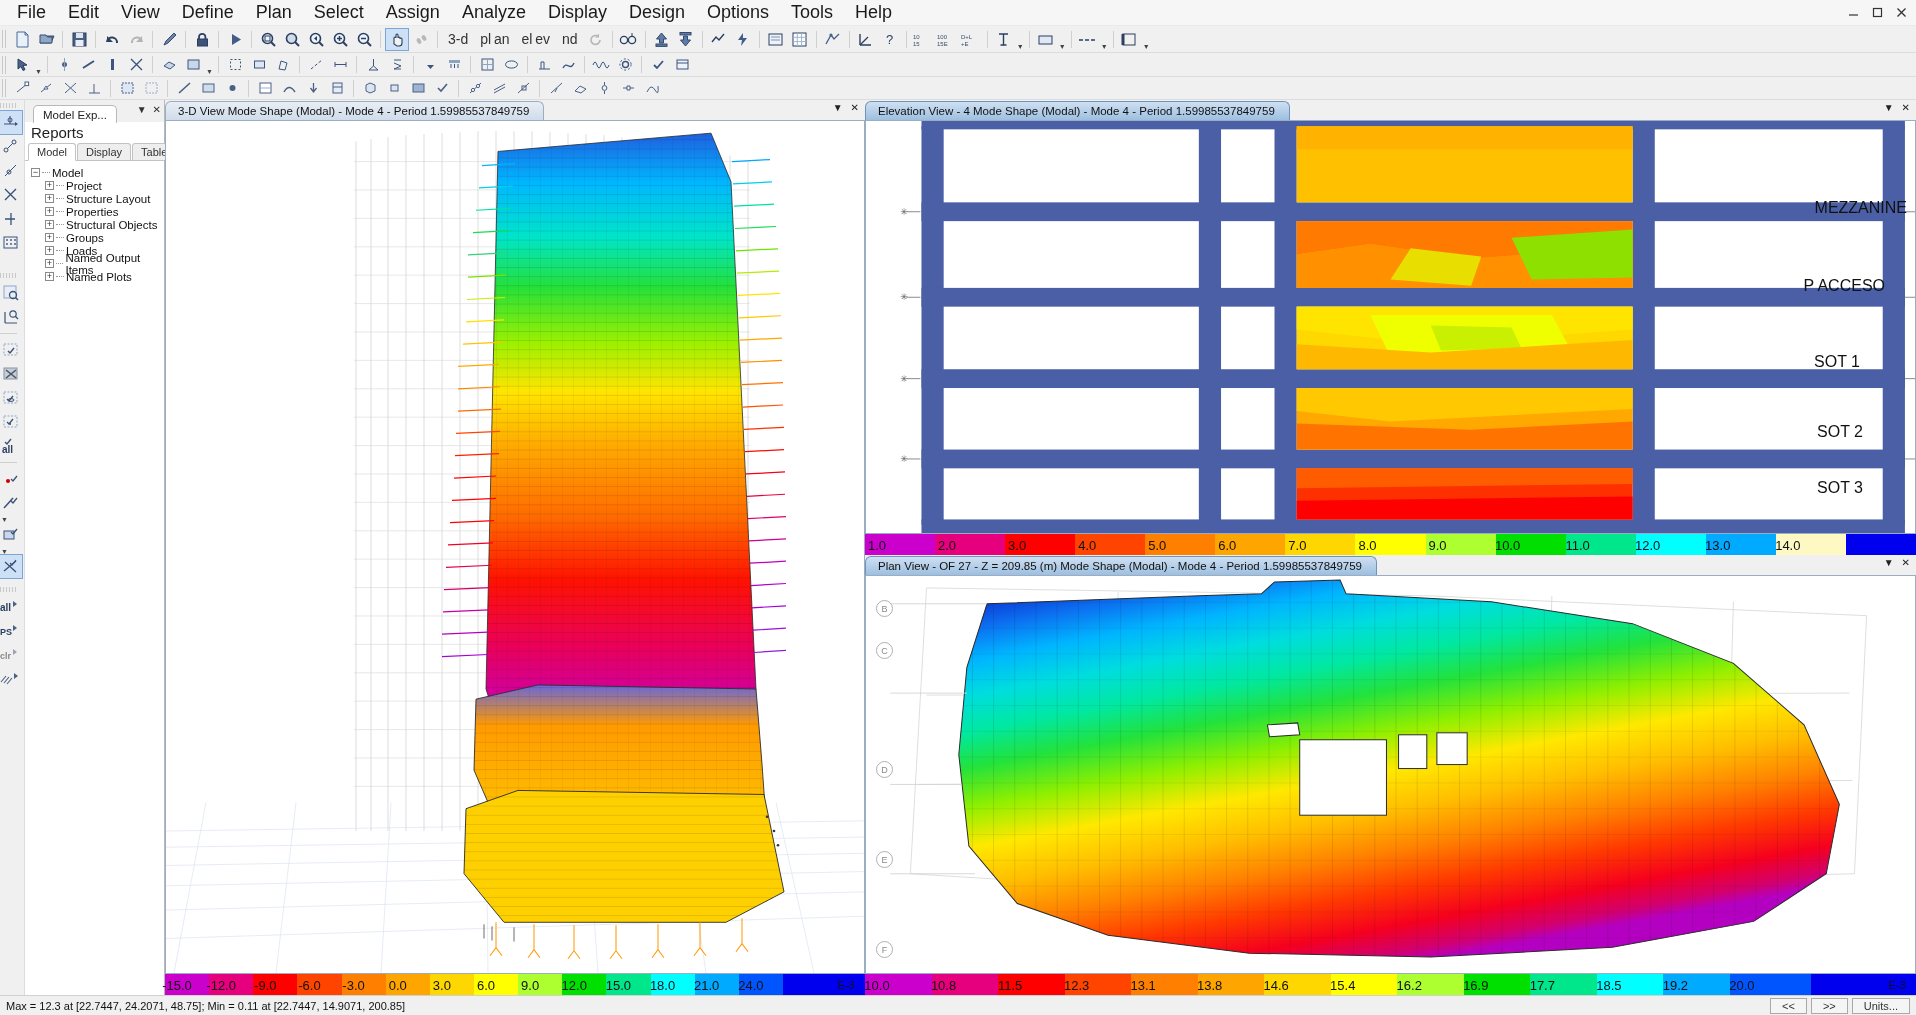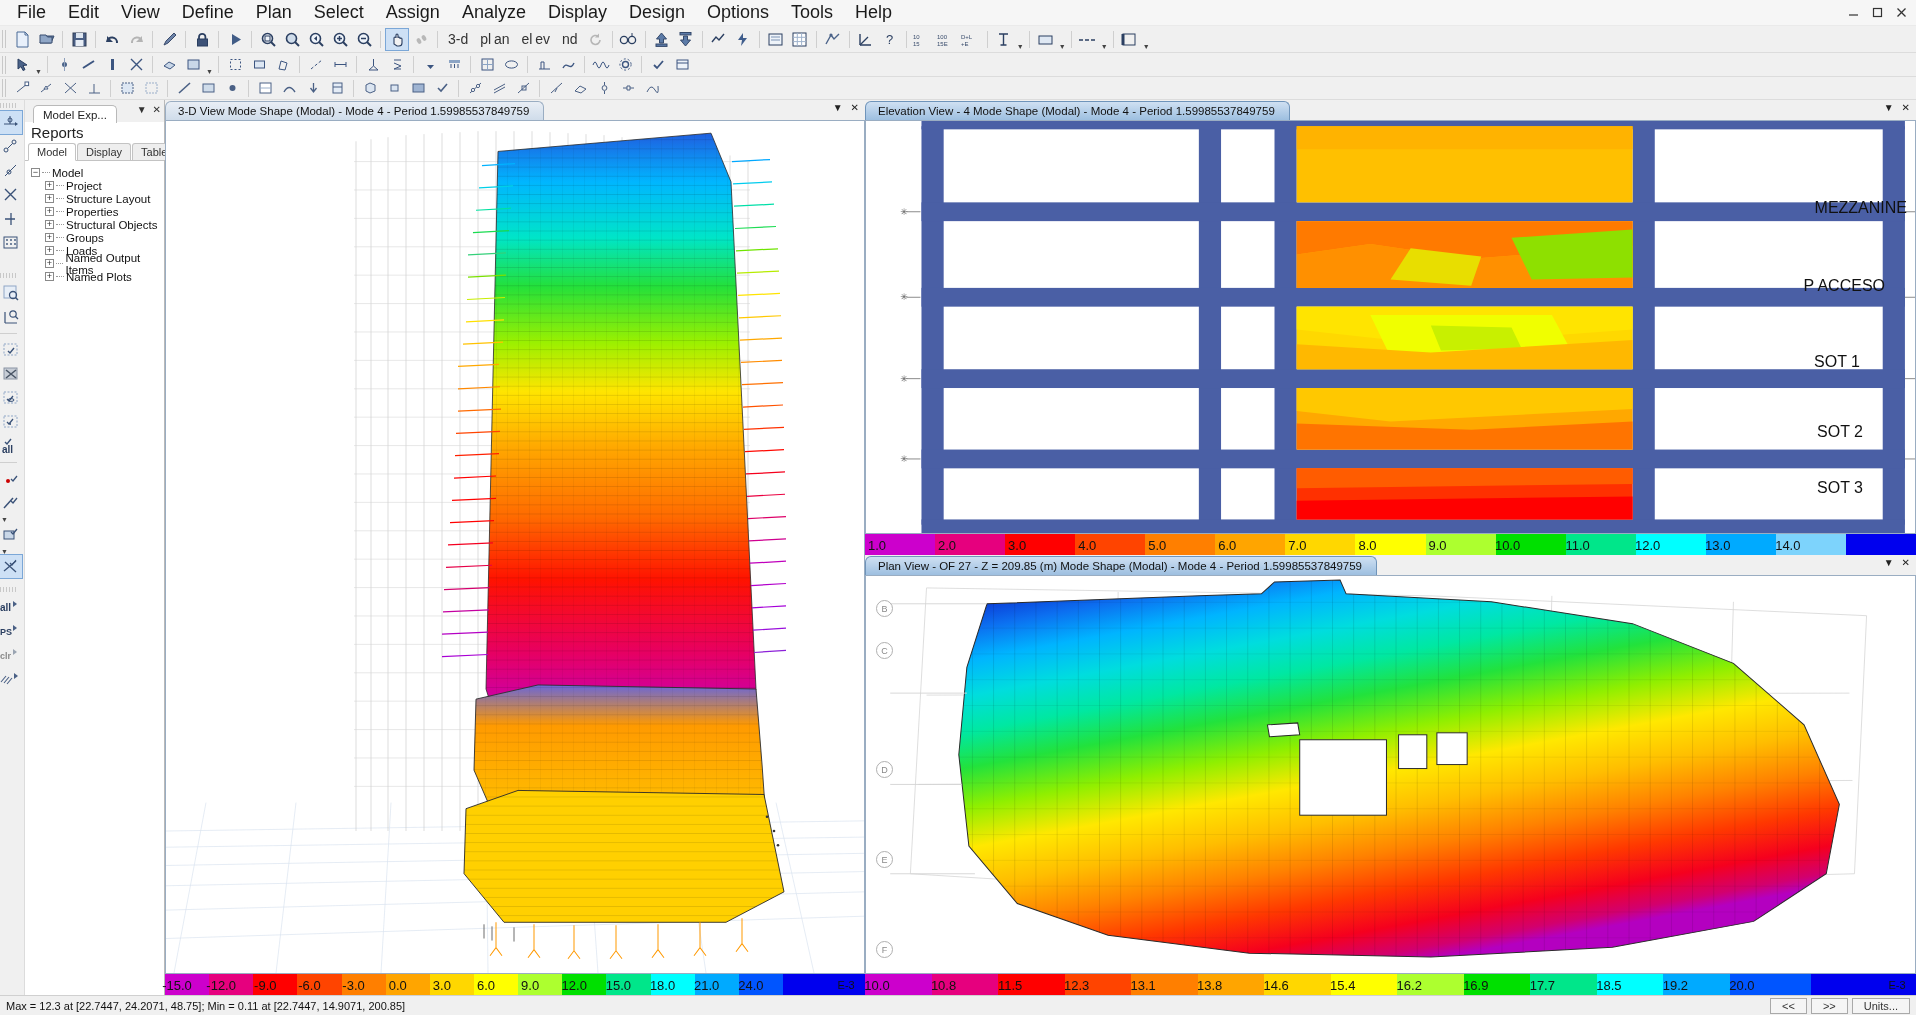--- a/index.html
+++ b/index.html
@@ -1275,21 +1275,21 @@
             </div>
             <div class="seg" style="background: rgb(0, 230, 138);">
               <span class="lab">11.0</span>
             </div>
             <div class="seg" style="background: rgb(0, 255, 255);">
               <span class="lab">12.0</span>
             </div>
             <div class="seg" style="background: rgb(0, 170, 255);">
               <span class="lab">13.0</span>
             </div>
-            <div class="seg" style="background: #7dd3fc;">
+            <div class="seg" style="background: #fef9c3;">
               <span class="lab">14.0</span>
             </div>
             <div class="seg" style="background: rgb(0, 0, 238);"></div>
           </div>
       </div>
 
       <div class="pane" style="flex:1 1 auto;">
         <div class="pane-title active">
           <div class="tabwrap">Plan View - OF 27 - Z = 209.85 (m)  Mode Shape (Modal) - Mode 4 - Period 1.59985537849759</div>
           <div class="pbtns">

